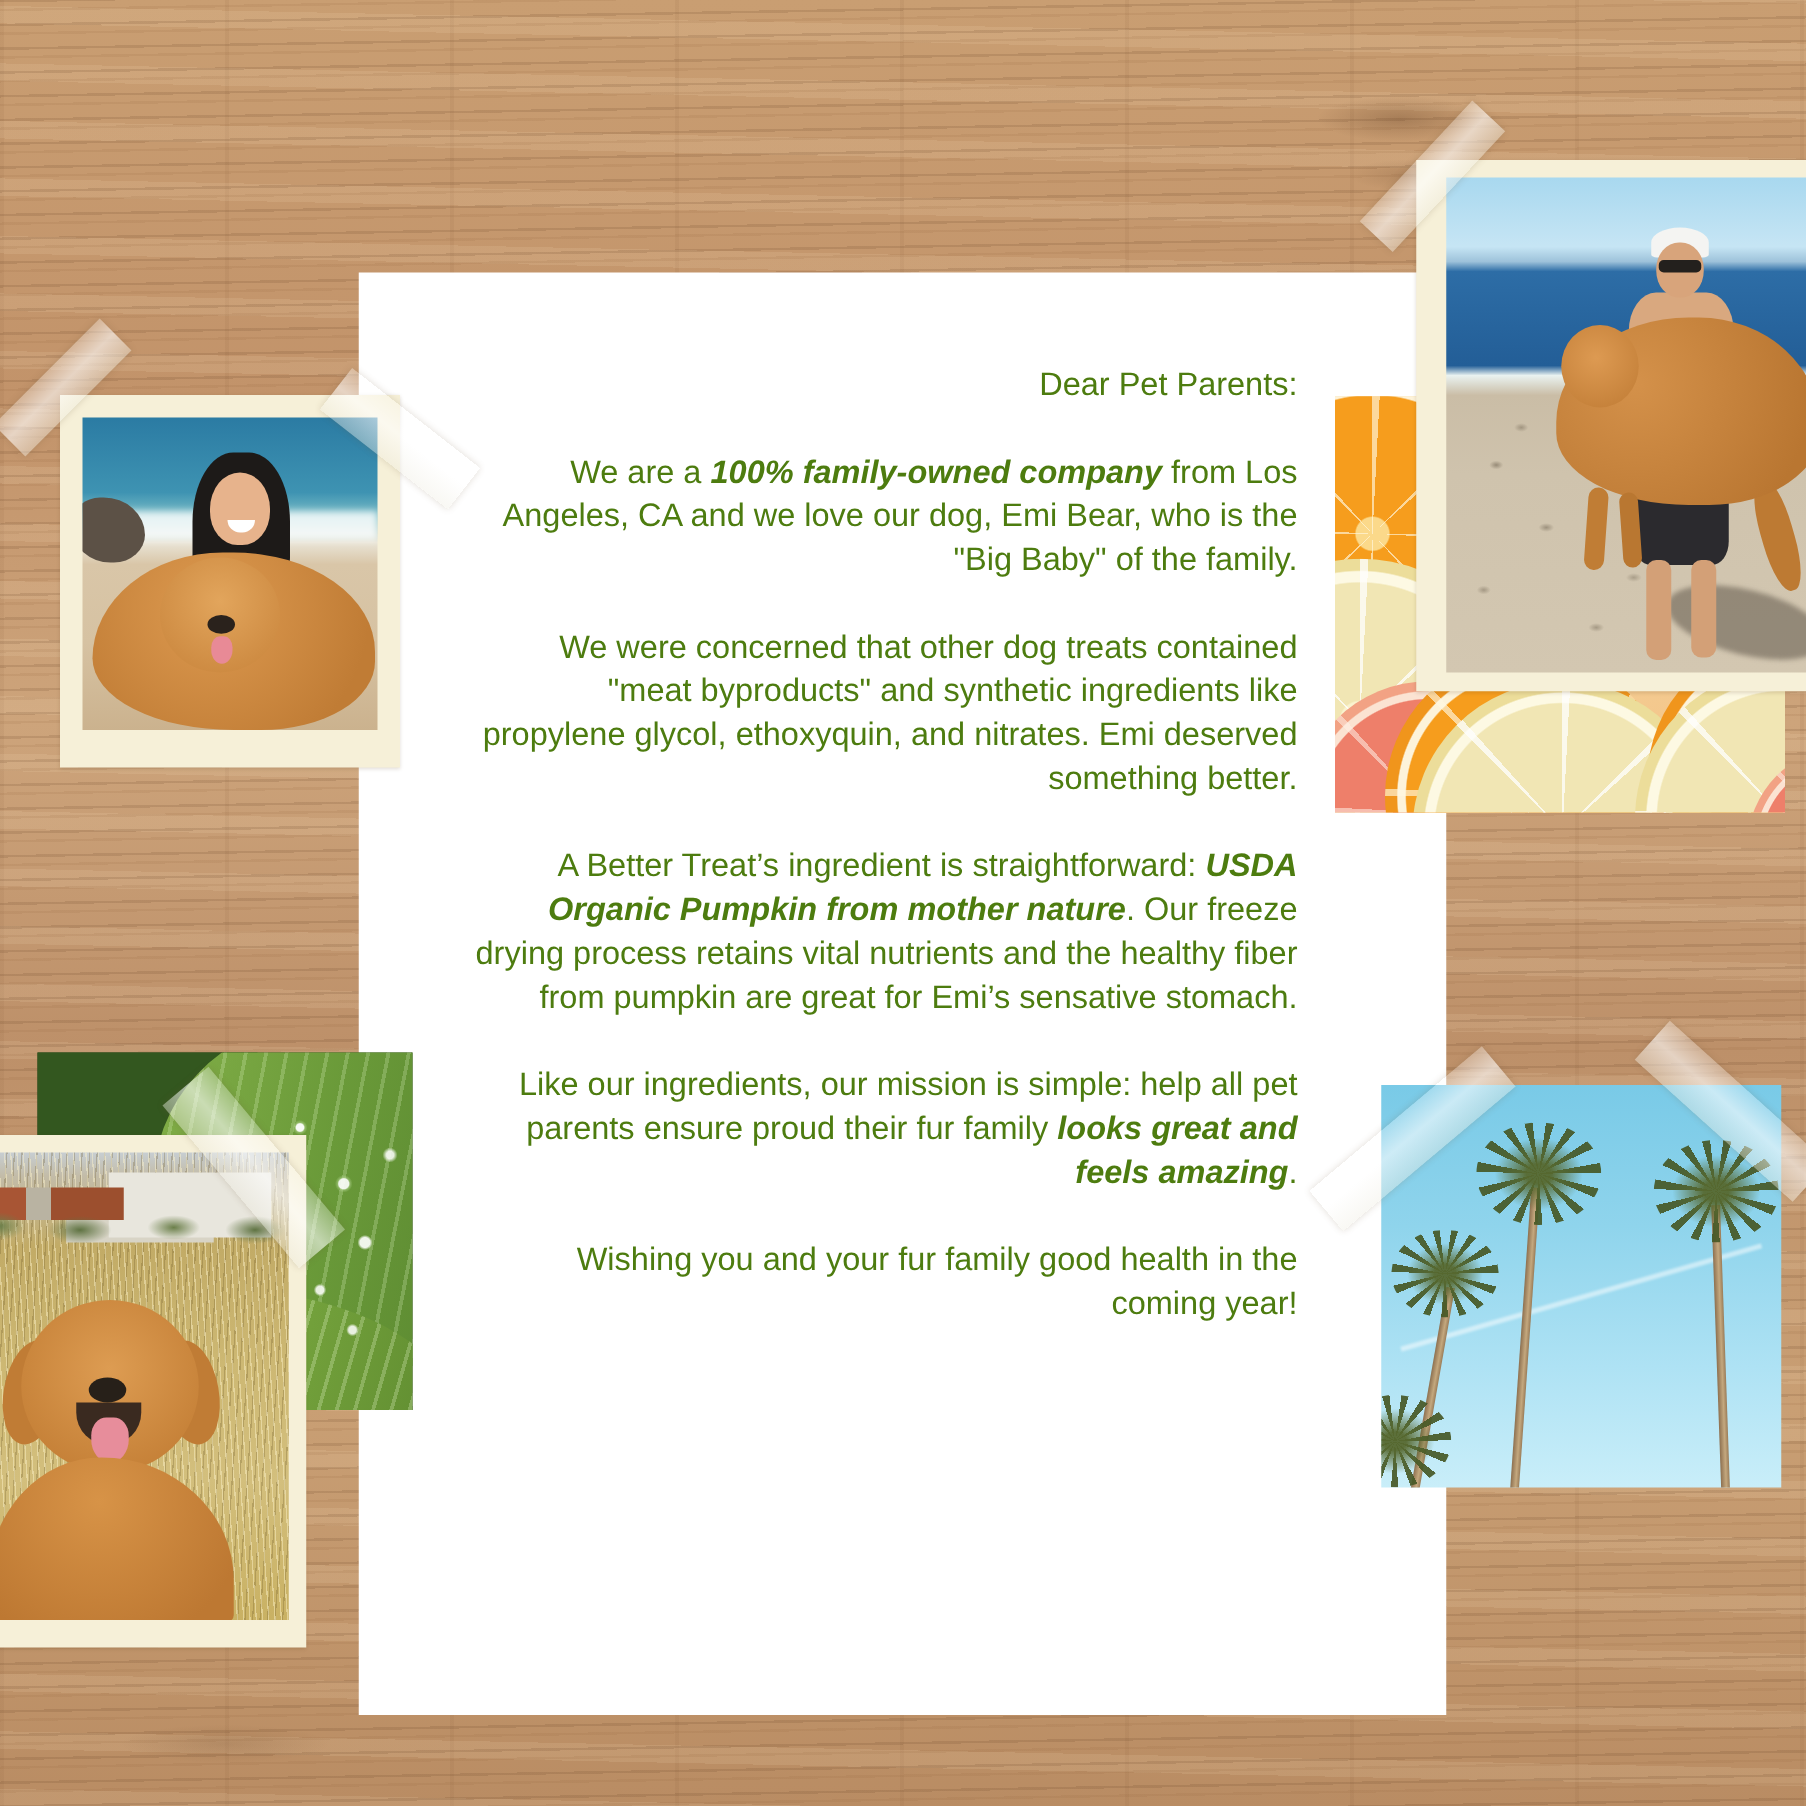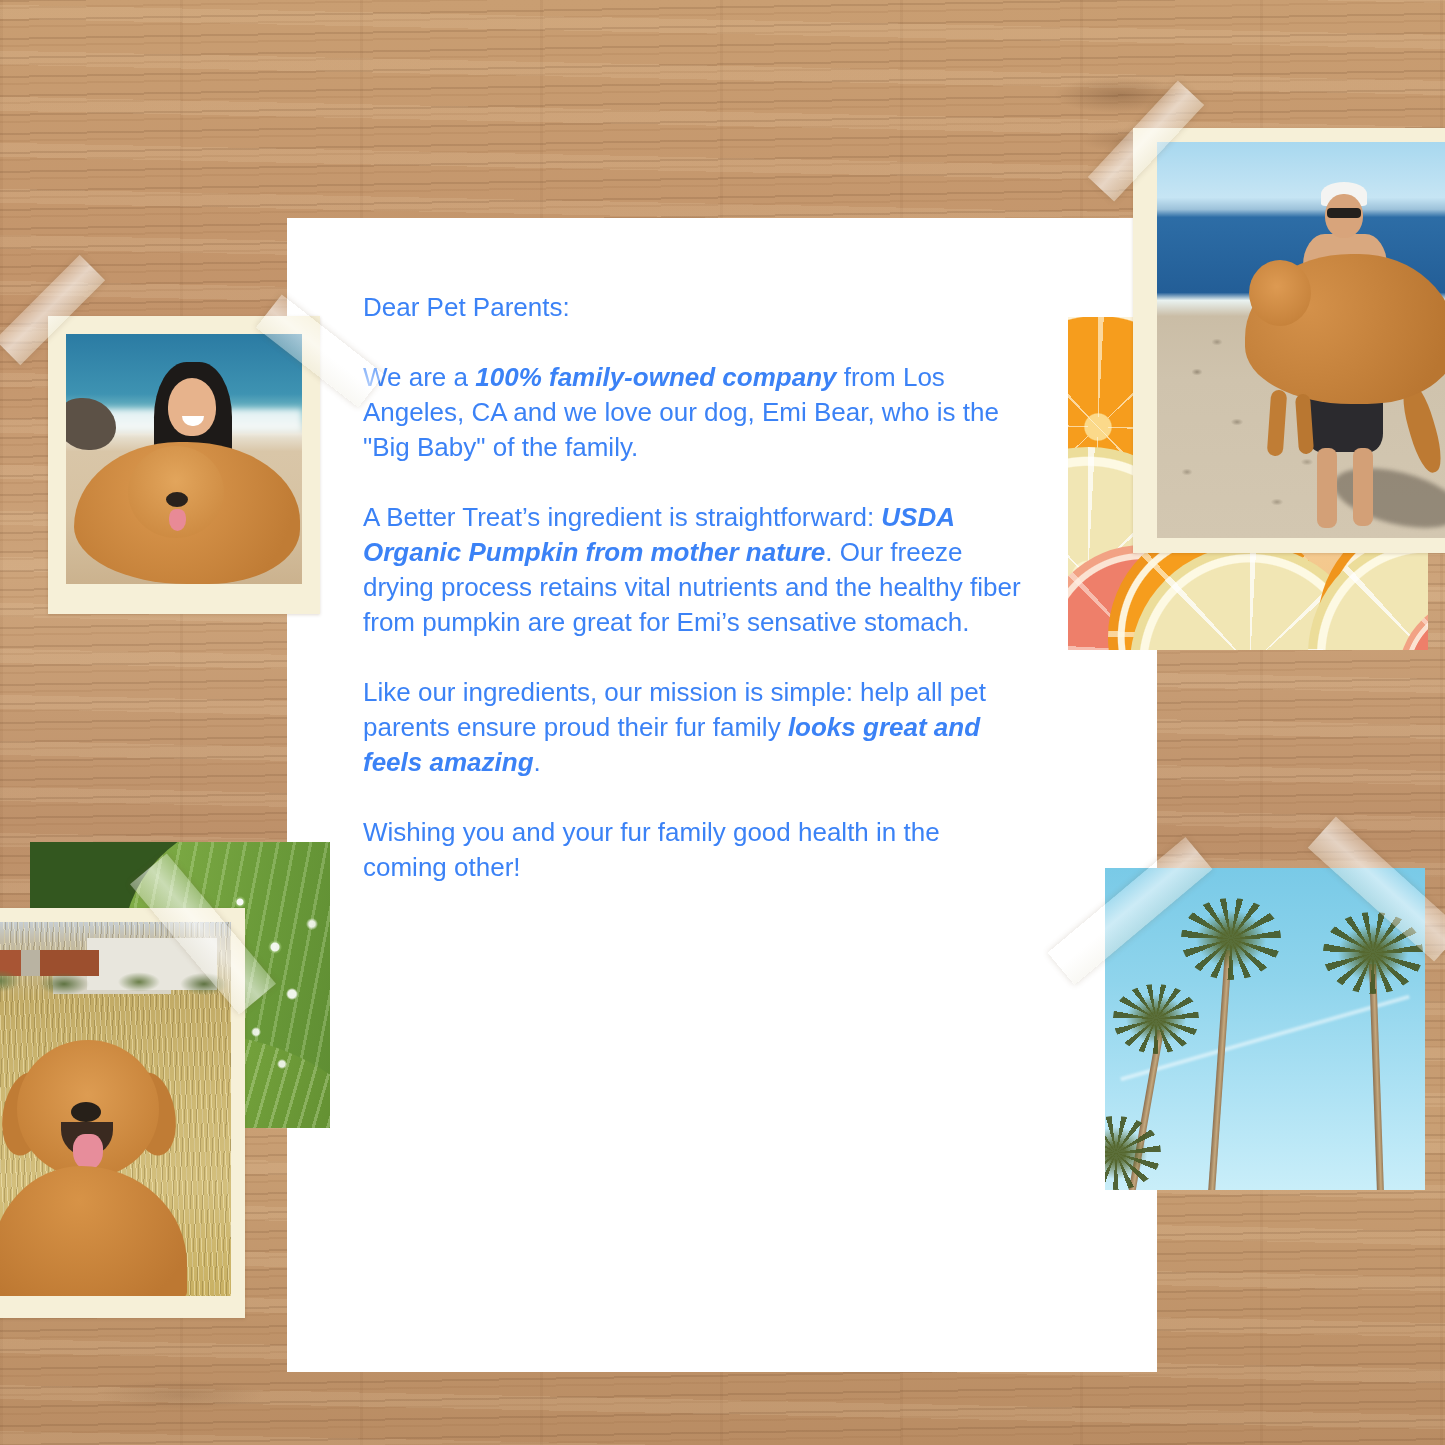--- a/index.html
+++ b/index.html
@@ -15,22 +15,22 @@
       repeating-linear-gradient(1.2deg, rgba(255,231,196,.12) 0 14px, rgba(0,0,0,0) 14px 46px),
       repeating-linear-gradient(90deg, rgba(120,78,45,.08) 0 3px, rgba(0,0,0,0) 3px 180px),
       linear-gradient(180deg,#c99e72 0%,#c2936a 22%,#cda47b 40%,#bd9069 58%,#c99f74 78%,#b98c63 100%);}
   
   .title{position:absolute;left:250px;top:62px;width:945px;margin:0;z-index:2;
     text-align:center;font-size:100px;line-height:100px;font-weight:bold;
     color:#1b6ba6;letter-spacing:0;}
   .title span{display:inline-block;transform:scaleX(.76);transform-origin:50% 50%;}
   
   .paper{position:absolute;left:287px;top:218px;width:870px;height:1154px;background:#ffffff;z-index:1;}
-  .letter-body{position:absolute;left:76px;top:72px;width:664px;color:#3b82f6;
-    font-size:26px;line-height:35px;}
+  .letter-body{position:absolute;left:87px;top:72px;width:664px;color:#4d7c0f;
+    font-size:26px;line-height:35px;text-align:right;}
   .letter-body p{margin:0 0 35px 0;}
   .em{font-weight:bold;font-style:italic;}
   .closing-block{margin:25px 0 0 345px;line-height:35px;}
   .closing-block p{margin:0;}
   
   .photo{position:absolute;overflow:hidden;}
   .polaroid{position:absolute;background:#f6f0d8;box-sizing:border-box;box-shadow:0 1px 3px rgba(90,60,30,.18);z-index:3;}
   .polaroid .photo{position:relative;width:100%;height:100%;}
   .abs{position:absolute;}
   .tape{position:absolute;z-index:6;
@@ -143,23 +143,24 @@
 
 <div class="canvas">
   <div class="wood"></div>
 
 
   <div class="paper">
     <div class="letter-body">
       <p>Dear Pet Parents:</p>
       <div>
           <p><span>We are a </span><span class="em">100% family-owned company</span><span> from Los Angeles, CA and we love our dog, Emi Bear, who is the "Big Baby" of the family.</span></p>
+          <p><span>We were concerned that other dog treats contained "meat byproducts" and synthetic ingredients like propylene glycol, ethoxyquin, and nitrates. Emi deserved something better.</span></p>
           <p><span>A Better Treat’s ingredient is straightforward: </span><span class="em">USDA Organic Pumpkin from mother nature</span><span>. Our freeze drying process retains vital nutrients and the healthy fiber from pumpkin are great for Emi’s sensative stomach.</span></p>
           <p><span>Like our ingredients, our mission is simple: help all pet parents ensure proud their fur family </span><span class="em">looks great and feels amazing</span><span>.</span></p>
-          <p><span>Wishing you and your fur family good health in the coming other!</span></p>
+          <p><span>Wishing you and your fur family good health in the coming year!</span></p>
         </div>
     </div>
   </div>
 
   <div class="photo pc" style="left:1068px;top:317px;width:360px;height:333px;" title="Orange, lemon and grapefruit slices">
     <div class="slice orange abs" style="left:-100px;top:-20px;width:260px;height:260px;"></div>
     <div class="slice lemon abs" style="left:-110px;top:130px;width:260px;height:260px;"></div>
     <div class="slice grapefruit abs" style="left:-30px;top:228px;width:210px;height:210px;"></div>
     <div class="slice orange abs" style="left:40px;top:205px;width:230px;height:230px;"></div>
     <div class="slice lemon abs" style="left:62px;top:228px;width:240px;height:240px;"></div>

